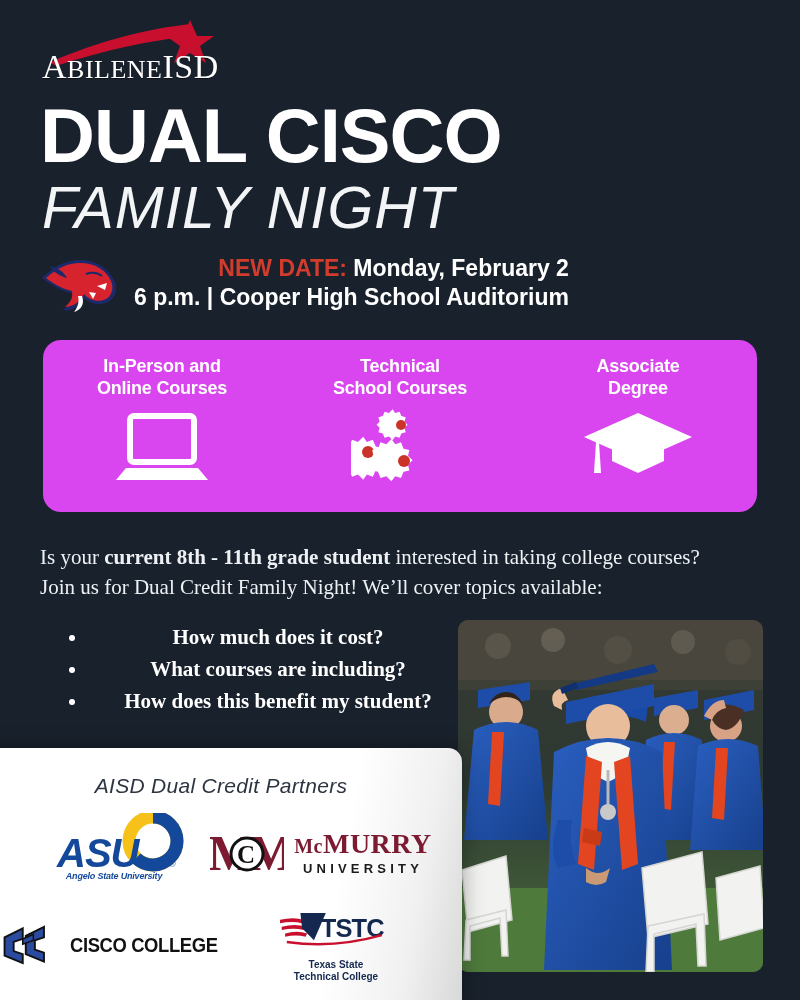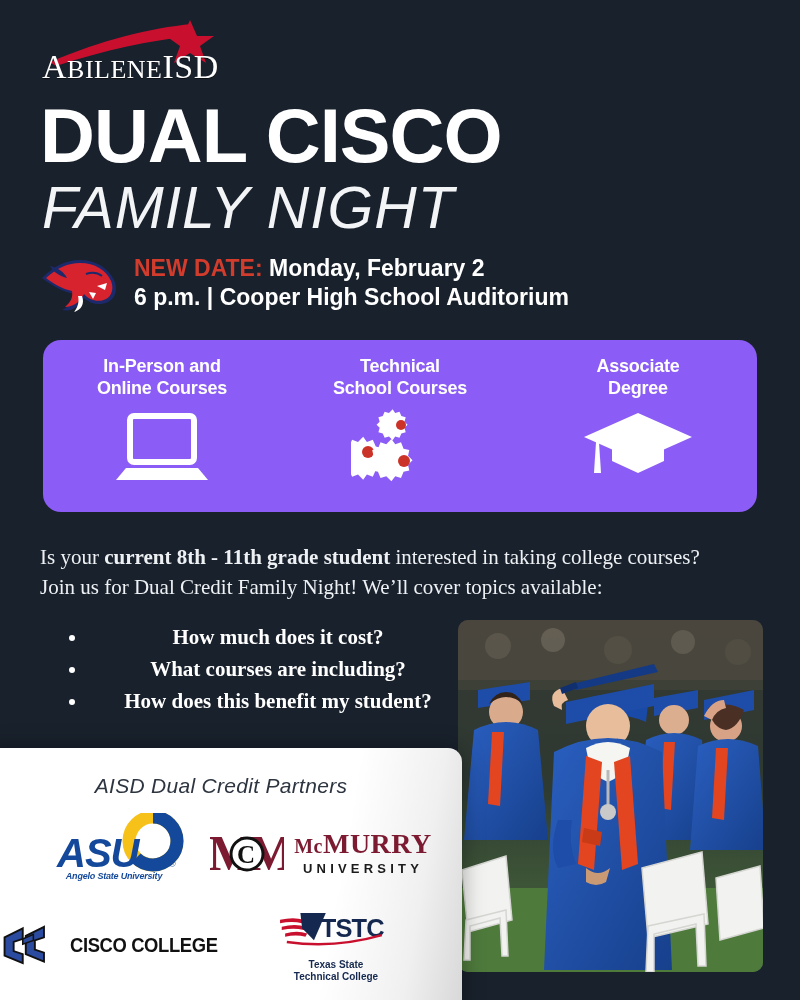--- a/index.html
+++ b/index.html
@@ -56,36 +56,37 @@
   }
 
   
   .date-block {
     position: absolute;
     left: 40px; top: 248px;
     width: 640px; height: 72px;
     display: flex;
     align-items: center;
     gap: 14px;
+    text-align: right;
   }
   .date-lines { line-height: 1.28; padding-bottom: 2px; }
   .date-line {
     font-size: 23px;
     font-weight: bold;
     color: #ffffff;
     white-space: nowrap;
   }
   .date-line .newdate { color: #d23c2c; }
 
   
   .feature-box {
     position: absolute;
     left: 43px; top: 340px;
     width: 714px; height: 172px;
-    background: #8b5cf6;
+    background: #d946ef;
     border-radius: 18px;
     display: flex;
   }
   .feature-col {
     flex: 1;
     display: flex;
     flex-direction: column;
     align-items: center;
     padding-top: 16px;
   }

